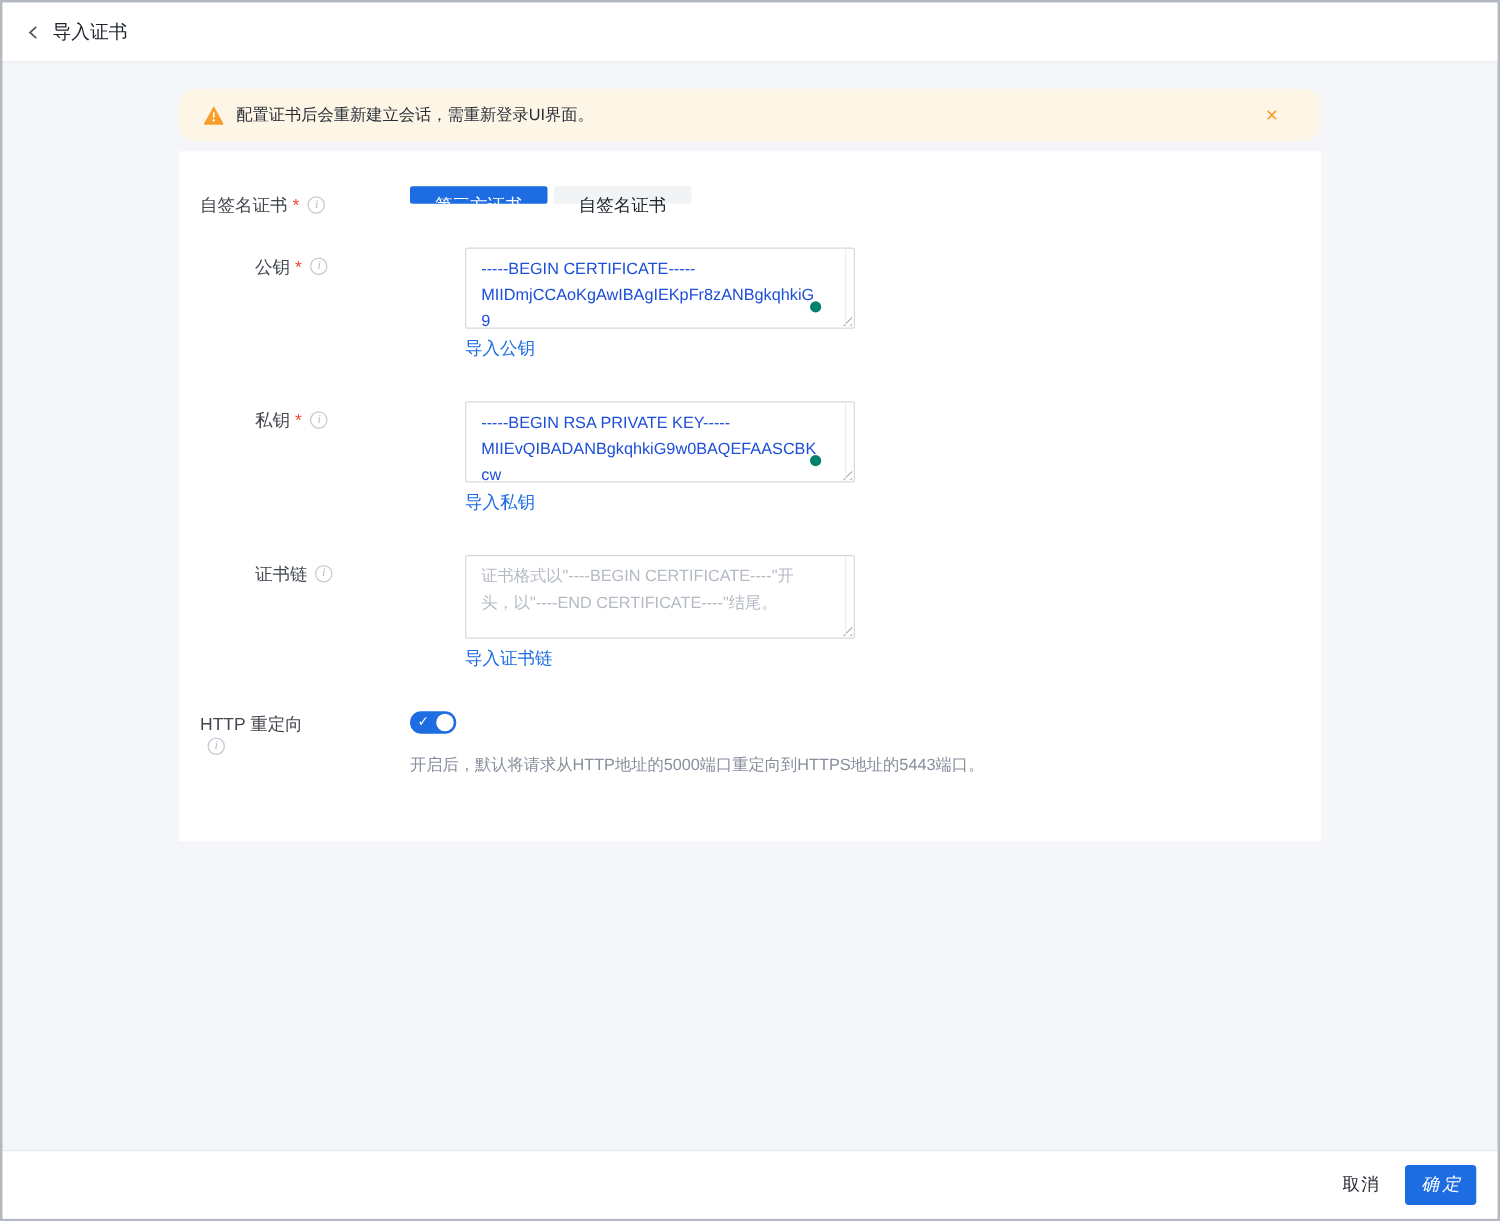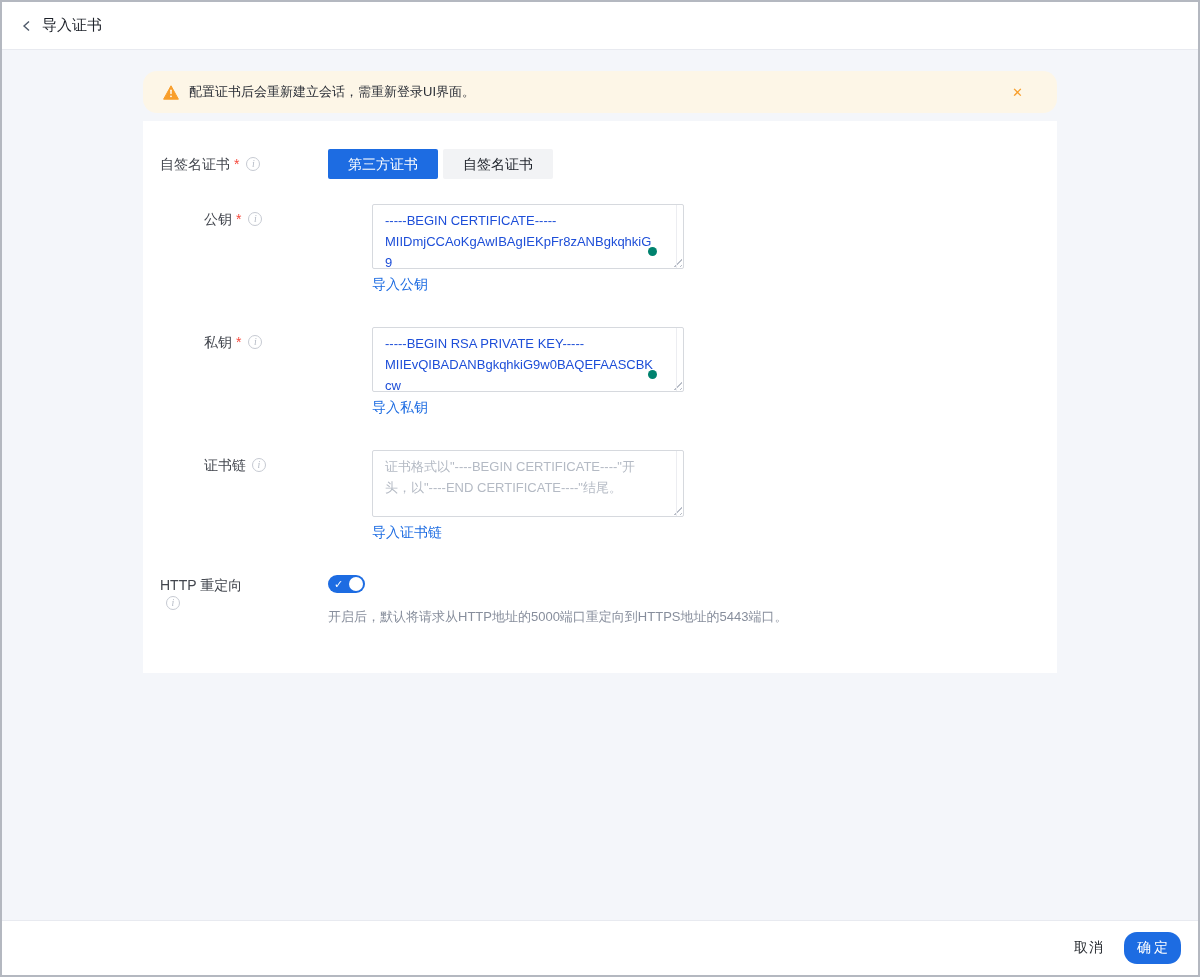--- a/index.html
+++ b/index.html
@@ -45,21 +45,21 @@
   .info-icon {
     width:14px; height:14px; border:1px solid #c6cad2; border-radius:50%;
     color:#b6bcc6; font-size:10px; font-style:italic; line-height:12px;
     text-align:center; margin-left:5px; margin-top:2px; flex:none;
     font-family:"Liberation Serif","DejaVu Serif",serif;
   }
   .no-req .info-icon { margin-left:6px; }
   
   .seg-group { display:flex; }
   .seg {
-    height:30px; padding:0 20px; font-size:14px; line-height:30px;
+    height:14px; padding:0 20px; font-size:14px; line-height:30px;
     cursor:pointer; border-radius:2px; text-align:center;
   }
   .seg.selected { background:#1d6ce2; color:#fff; }
   .seg.unselected { background:#f2f3f5; color:#1d2129; margin-left:5px; }
   
   .ta-wrap { position:relative; width:312px; }
   .cert-ta {
     width:312px; height:65px; border:1px solid #d6d9de; border-radius:2px;
     padding:5px 26px 5px 12px; font-size:13px; line-height:21px;
     color:#1d4ed8; resize:none; overflow:hidden; outline:none; display:block;
@@ -103,22 +103,22 @@
   .footer {
     flex:none; height:55px; background:#fff; border-top:1px solid #e8eaf0;
     display:flex; align-items:center; justify-content:flex-end; padding-right:17px;
   }
   .cancel-btn {
     font-size:14px; color:#1f2329; cursor:pointer; margin-right:20px; letter-spacing:1px;
     background:none; border:none; font-family:inherit;
   }
   .confirm-btn {
     min-width:57px; height:32px; background:#1d6ce2; color:#fff; border:none;
-    border-radius:13px; font-size:14px; letter-spacing:3px; padding:0 10px 0 13px;
-    cursor:pointer; font-family:inherit;
+    border-radius:3px; font-size:14px; letter-spacing:3px; padding:0 10px 0 13px;
+    cursor:pointer; font-family:inherit;font-style:italic;
   }
 </style>
 </head>
 <body>
 
 <div class="window">
 
   <div class="topbar">
     <div class="back-btn">
       <svg class="chevron" viewBox="0 0 14 14">

